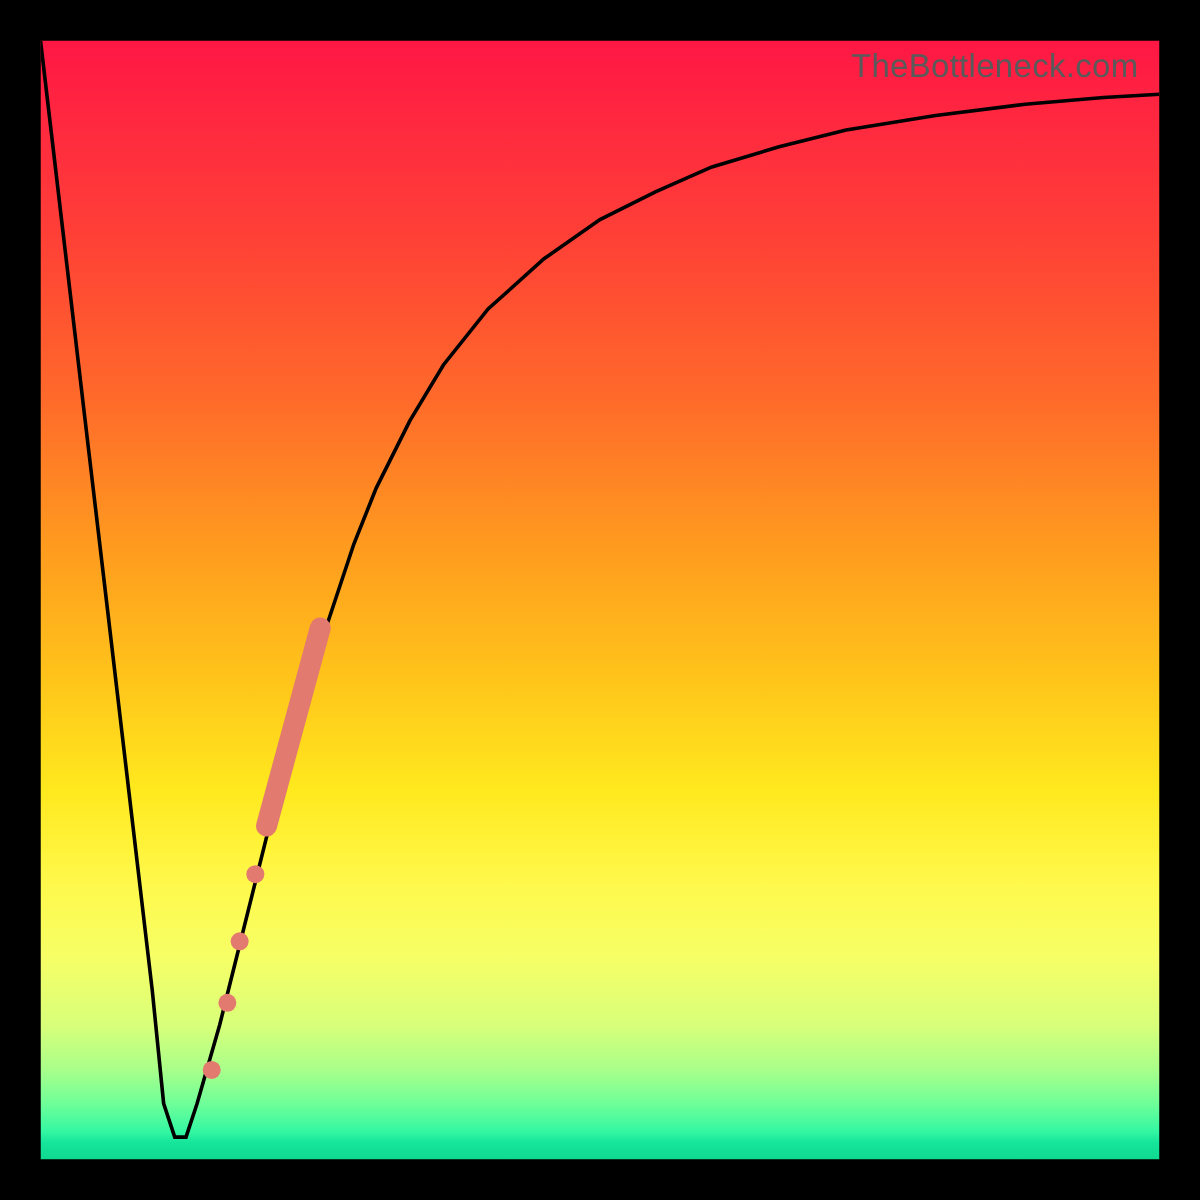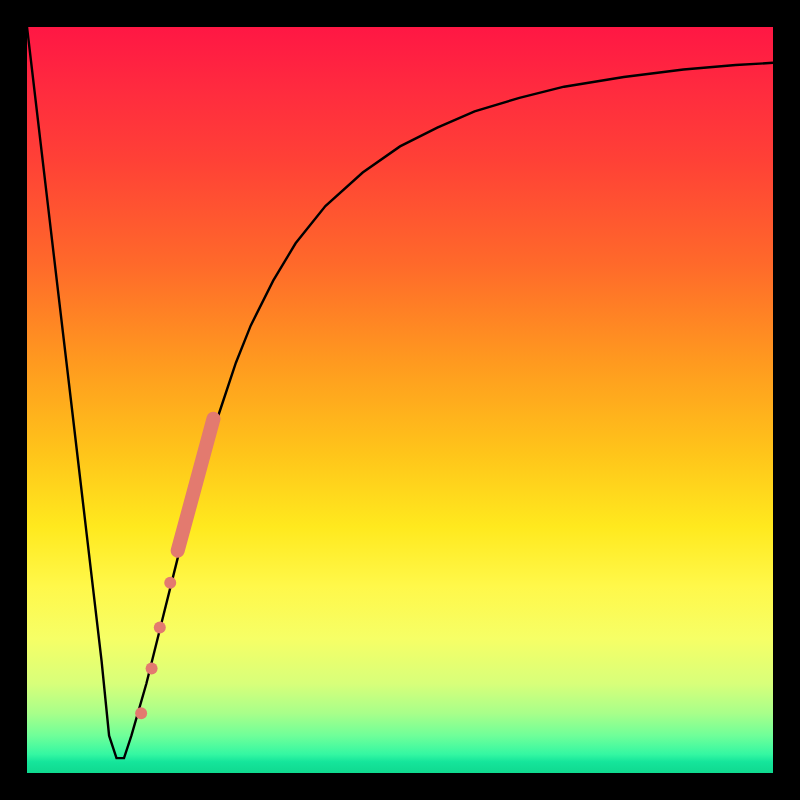--- a/index.html
+++ b/index.html
@@ -73,14 +73,15 @@
           <path d="M0.0 0.0 L14.9 126.8 L29.8 253.6 L44.8 380.5 L59.7 507.3 L74.6 634.1 L82.1 708.7 L89.5 731.1 L97.0 731.1 L104.4 708.7 L119.4 656.5 L134.3 596.8 L149.2 537.1 L164.1 477.4 L179.0 425.2 L194.0 380.5 L208.9 335.7 L223.8 298.4 L246.2 253.6 L268.6 216.3 L298.4 179.0 L335.7 145.5 L373.0 119.4 L410.3 100.7 L447.6 84.3 L492.4 70.9 L537.1 59.7 L596.8 50.0 L656.5 42.5 L708.7 38.0 L746.0 35.8" fill="none" stroke="#000000" stroke-width="2.4"></path>
         </g>
       <g id="marker-group">
           <line x1="150.69199999999998" y1="523.692" x2="186.5" y2="391.65000000000003" stroke="#e37a6f" stroke-width="14" stroke-linecap="round"></line>
           <circle cx="114.13799999999999" cy="686.32" r="6" fill="#e37a6f"></circle>
           <circle cx="124.58199999999998" cy="641.56" r="6" fill="#e37a6f"></circle>
           <circle cx="132.788" cy="600.53" r="6" fill="#e37a6f"></circle>
           <circle cx="143.232" cy="555.77" r="6" fill="#e37a6f"></circle>
         </g>
     </svg>
+    <div class="watermark">TheBottleneck.com</div>
   </div>
 </div>
 
 </body></html>

